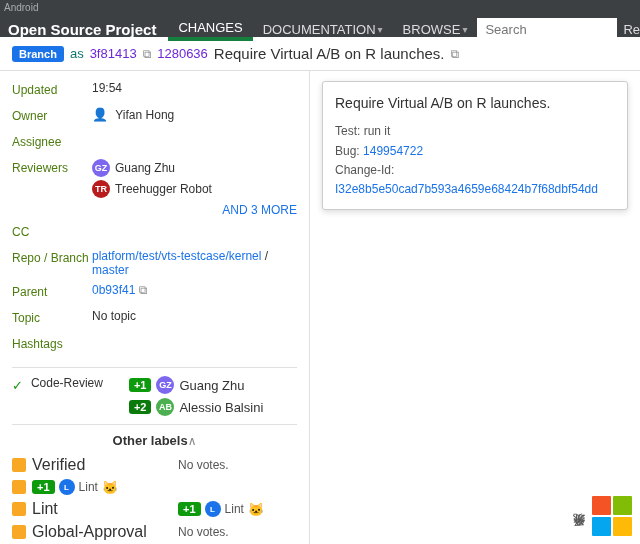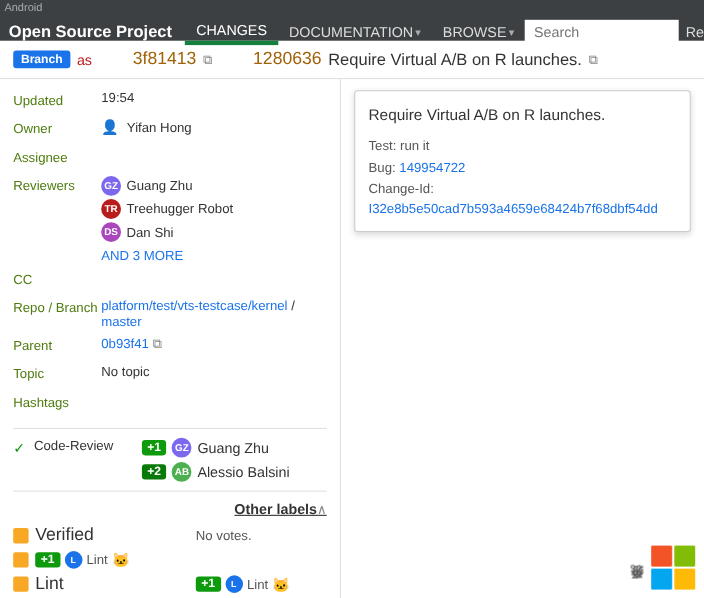--- a/index.html
+++ b/index.html
@@ -88,22 +88,22 @@
       flex-wrap: wrap;
     }
     .badge-merged {
       background: #1a73e8;
       color: #fff;
       font-size: 11px;
       font-weight: bold;
       padding: 2px 7px;
       border-radius: 3px;
     }
-    .subheader-text { font-size: 13px; color: #b91c1c; }
-    .subheader-link { color: #a16207; text-decoration: none; font-size: 16px; margin-left: 31px; }
+    .subheader-text { font-size: 13px; color: #0f766e; }
+    .subheader-link { color: #6d28d9; text-decoration: none; font-size: 13px; }
     .subheader-title { font-size: 15px; color: #333; font-weight: normal; }
     .copy-icon { color: #888; font-size: 12px; cursor: pointer; }
 
     
     .main-content {
       display: flex;
       background: #fff;
     }
 
     
@@ -140,21 +140,21 @@
       height: 18px;
       border-radius: 50%;
       display: inline-flex;
       align-items: center;
       justify-content: center;
       font-size: 9px;
       font-weight: bold;
       color: #fff;
       flex-shrink: 0;
     }
-    .and-more { color: #1a73e8; font-size: 12px; cursor: pointer; margin-top: 2px; }
+    .and-more { color: #1a73e8; font-size: 12px; cursor: pointer; margin-top: 2px; text-align: right; }
 
     
     .code-review-section {
       margin-top: 12px;
       padding-top: 8px;
       border-top: 1px solid #e0e0e0;
     }
     .code-review-row {
       display: flex;
       align-items: flex-start;
@@ -176,23 +176,22 @@
 
     
     .other-labels {
       margin-top: 8px;
       border-top: 1px solid #e0e0e0;
       padding-top: 8px;
     }
     .other-labels-header {
       display: flex;
       align-items: center;
-      justify-content: flex-end;
+      justify-content: center;
       margin-bottom: 8px;
-      text-decoration: underline;
     }
     .other-labels-title { font-size: 13px; font-weight: bold; color: #333; }
     .collapse-icon { color: #888; cursor: pointer; font-size: 12px; }
     .label-row {
       display: flex;
       align-items: center;
       margin-bottom: 5px;
       gap: 6px;
     }
     .label-icon {
@@ -322,24 +321,20 @@
       <span class="field-label">Reviewers</span>
       <div class="field-value reviewer-list">
         <div class="reviewer-item">
           <div class="avatar" style="background:#7b68ee;">GZ</div>
           <span>Guang Zhu</span>
         </div>
         <div class="reviewer-item">
           <div class="avatar" style="background:#b91c1c;">TR</div>
           <span>Treehugger Robot</span>
         </div>
-        <div class="reviewer-item">
-          <div class="avatar" style="background:#ab47bc;">DS</div>
-          <span>Dan Shi</span>
-        </div>
         <div class="and-more">AND 3 MORE</div>
       </div>
     </div>
 
     <div class="field-row">
       <span class="field-label">CC</span>
       <span class="field-value"></span>
     </div>
 
     <div class="field-row">

